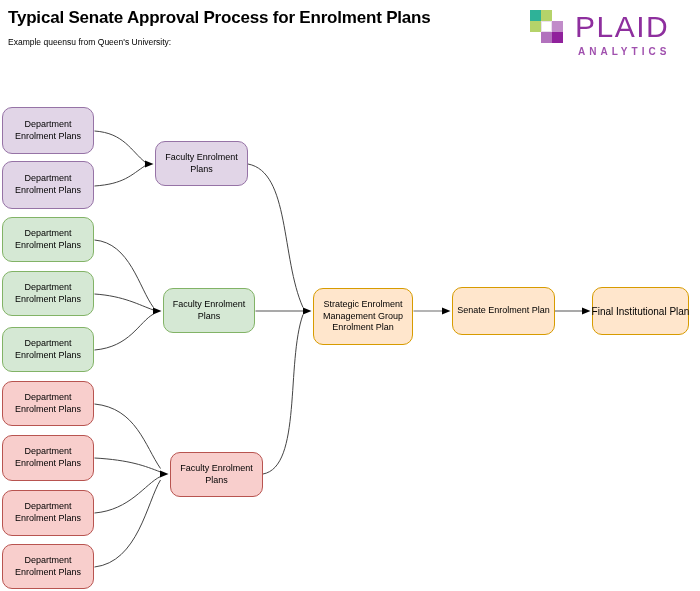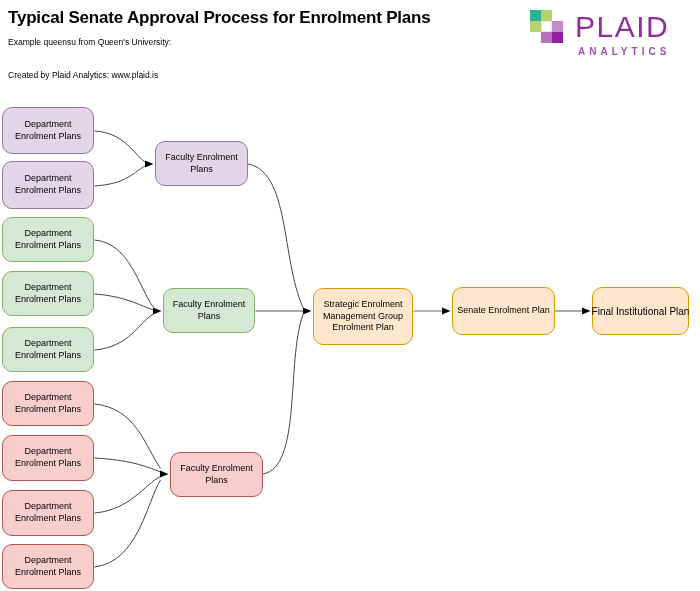--- a/index.html
+++ b/index.html
@@ -39,21 +39,20 @@
 </style>
 </head>
 <body>
 
 <div id="canvas">
 
   <div class="title">Typical Senate Approval Process for Enrolment Plans</div>
   <div class="meta" style="top:37px">
     <span>Example queensu from Queen's University:</span><br>
   </div>
-  <div class="meta" style="top:70px">Created by Plaid Analytics: www.plaid.is</div>
 
   <div class="logo">
     <div>
       <div class="sq" style="left:2px;top:4px;width:11px;height:11px;background:#2eb298"></div>
       <div class="sq" style="left:13px;top:4px;width:11px;height:11px;background:#b5d36a"></div>
       <div class="sq" style="left:2px;top:15px;width:11px;height:11px;background:#b5d36a"></div>
       <div class="sq" style="left:13px;top:15px;width:11px;height:11px;background:#ffffff;border:1px solid #eadfee;box-sizing:border-box"></div>
       <div class="sq" style="left:24px;top:15px;width:11px;height:11px;background:#c18cc9"></div>
       <div class="sq" style="left:13px;top:26px;width:11px;height:11px;background:#b272bd"></div>
       <div class="sq" style="left:24px;top:26px;width:11px;height:11px;background:#90219c"></div>

